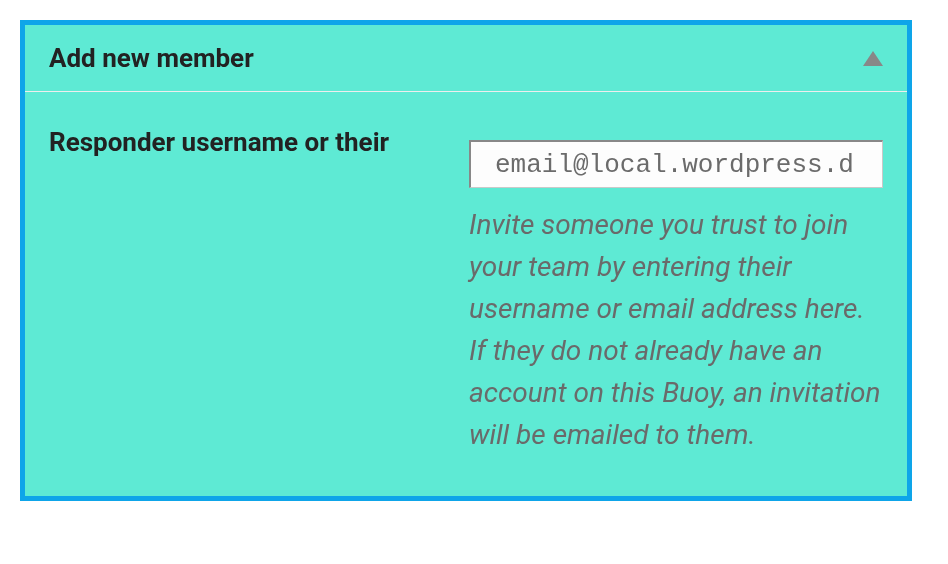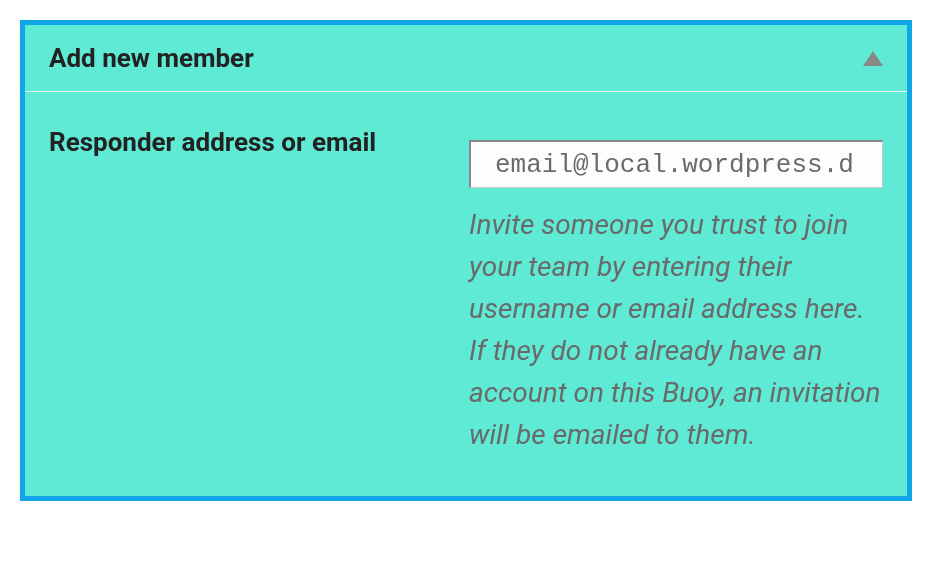--- a/index.html
+++ b/index.html
@@ -78,19 +78,19 @@
   </style>
 </head>
 <body>
 
 <div class="panel">
   <div class="panel-header">
     <h2 class="panel-title">Add new member</h2>
     <span class="collapse-icon"></span>
   </div>
   <div class="panel-body">
-    <label class="field-label">Responder address or email</label>
+    <label class="field-label">Responder username or their</label>
     <div class="field-content">
       <input type="text" class="text-input" value="email@local.wordpress.d" style="">
       <p class="help-text">Invite someone you trust to join your team by entering their username or email address here. If they do not already have an account on this Buoy, an invitation will be emailed to them.</p>
     </div>
   </div>
 </div>
 
 </body></html>

